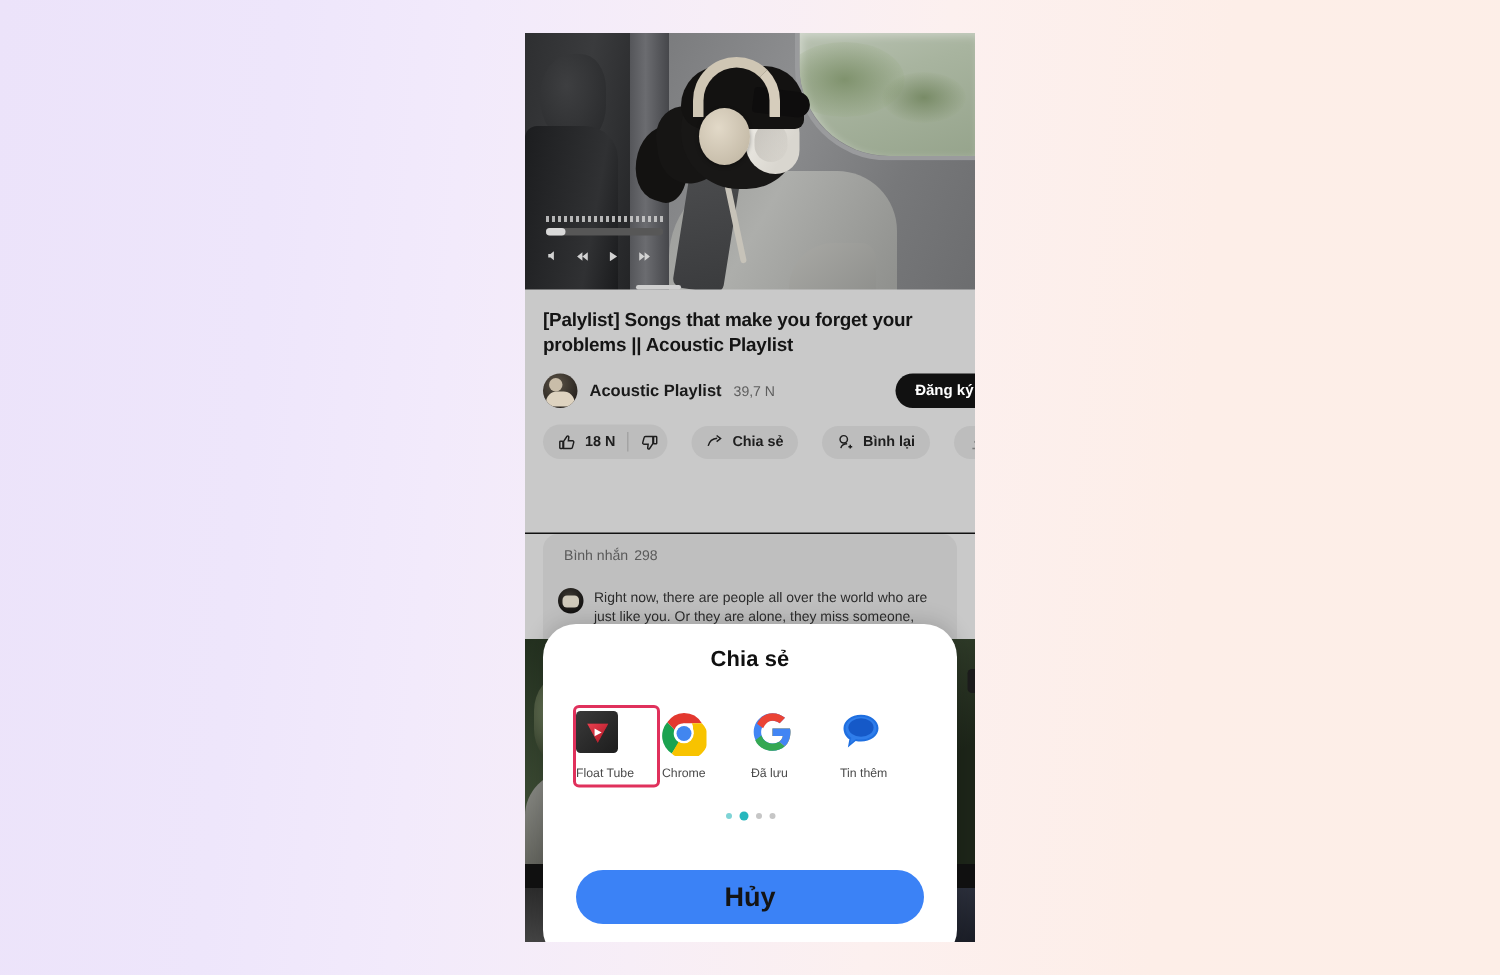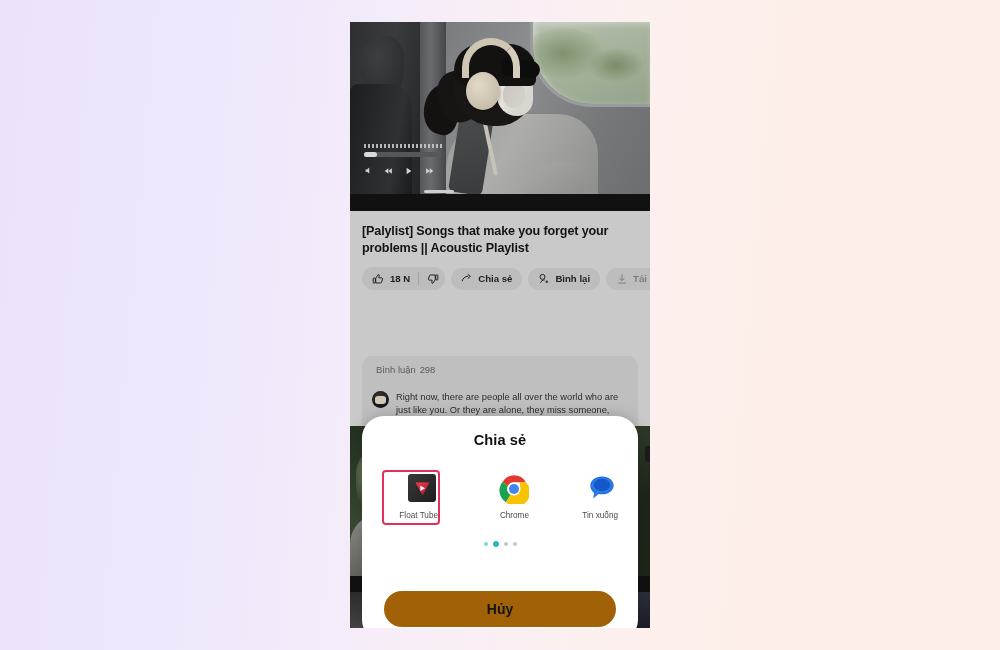--- a/index.html
+++ b/index.html
@@ -155,21 +155,21 @@
   .pl-dots { display:flex; gap:2px; margin-bottom:4px; }
   .pl-dots i { width:2px; height:4px; background:#cfcfcf; opacity:.85; display:block; }
   .pl-track { position:relative; height:5px; background:#575757; border-radius:3px; width:78px; }
   .pl-track span { position:absolute; left:0; top:0; height:5px; width:13px; background:#d9d9d9; border-radius:3px; }
   .pl-btnrow { display:flex; gap:11px; margin-top:9px; align-items:center; }
   .pl-btnrow svg { display:block; }
   .pl-track2 { position:absolute; left:60px; top:46px; width:30px; height:3px; background:#cfcfcf; border-radius:2px; }
 
   
   #info {
-    position: absolute; left: 0; top: 189px;
+    position: absolute; left: 0; top: 171px;
     width: 324px; height: 162px;
     background: #c9c9c9;
     padding: 12px 12px 0 12px;
   }
   #info-inner {
     background: #c9c9c9; border-radius: 12px;
   }
   #vid-title {
     font-size: 12.6px; font-weight: bold; color: #141414;
     line-height: 1.32; letter-spacing: -0.15px;
@@ -199,21 +199,21 @@
   #ch-name { font-size: 11px; font-weight: bold; color:#1a1a1a; }
   #ch-subs { font-size: 9.4px; color:#5e5e5e; }
   #subscribe {
     margin-left: auto; background:#111; color:#fff;
     font-size: 10px; font-weight: bold;
     padding: 6px 13px; border-radius: 16px;
     border:none; cursor:pointer; white-space:nowrap;
   }
 
   #action-row {
-    margin-top: 11px; display:flex; gap: 6px; align-items:center;
+    margin-top: 11px; display:flex; gap: 16px; align-items:center;
   }
   .chip {
     display:flex; align-items:center; gap:5px;
     background:#bdbdbd; border-radius: 15px;
     padding: 5px 10px; font-size: 9.6px; color:#1e1e1e;
     font-weight:bold; white-space:nowrap; cursor:pointer;
   }
   .chip.lk { gap:6px; padding-right: 6px; }
   .chip.dim { color:#7c7c7c; }
   .chip .div { width:1px; height:13px; background:#a4a4a4; margin:0 2px; }
@@ -276,21 +276,21 @@
   }
   #sheet-title {
     text-align:center; font-size: 14.6px; font-weight:bold; color:#101010;
     letter-spacing: .1px;
   }
   #apps {
     margin-top: 22px;
     display:flex; justify-content: space-between; padding: 0 6px;
   }
   .app {
-    width: 58px; display:flex; flex-direction:column; align-items:flex-end;
+    width: 58px; display:flex; flex-direction:column; align-items:flex-start;
     cursor:pointer; padding-top: 4px; padding-bottom: 5px;
     border-radius: 4px;
   }
   .app.selected {
     border: 2px solid #e0315c;
     padding-top: 2px; padding-bottom: 3px;
   }
   .app-ico { width: 30px; height: 30px; position:relative; }
   .app-lbl { margin-top: 7px; font-size: 8.2px; color:#4a4a4a; white-space:nowrap; }
 
@@ -303,25 +303,25 @@
 
   #dots {
     margin-top: 16px; display:flex; justify-content:center; align-items:center; gap:5px;
   }
   #dots i { display:block; border-radius:50%; }
   #dots i.s { width:4px; height:4px; background:#7fd4d6; }
   #dots i.a { width:6px; height:6px; background:#27b7bd; }
   #dots i.g { width:4px; height:4px; background:#c6c6c6; }
 
   #cancel {
-    position:absolute; left: 22px; bottom: 13px;
+    position:absolute; left: 22px; bottom: 24px;
     width: 232px; height: 36px;
-    background:#a16207; border:none; border-radius: 19px;
+    background:#3b82f6; border:none; border-radius: 19px;
     font-family:"Liberation Sans", sans-serif;
-    font-size: 14px; font-weight:bold; color:#141414; cursor:pointer;
+    font-size: 18px; font-weight:bold; color:#141414; cursor:pointer;
   }
 </style>
 </head>
 <body>
 
 <div id="backdrop">
 
   <div id="phone">
 
     <div id="player">
@@ -396,20 +396,26 @@
         </div>
         <div class="pl-track2"></div>
       </div>
     </div>
 
     <div id="info">
       <div id="info-inner">
         <div id="vid-title">[Palylist] Songs that make you forget your problems || Acoustic Playlist</div>
 
 
+        <div id="channel-row">
+          <div id="avatar"></div>
+          <span id="ch-name">Acoustic Playlist</span>
+          <span id="ch-subs">39,7 N</span>
+          <button id="subscribe">Đăng ký</button>
+        </div>
 
         <div id="action-row">
           <div class="chip lk">
             <span>
               <svg width="12" height="12" viewBox="0 0 16 16" fill="none" stroke="#1e1e1e" stroke-width="1.3">
                 <path d="M5 7l3-4.5c.7-.7 1.8-.2 1.6.8L9.2 6.5H13c.7 0 1.2.7 1 1.4l-1.2 4.4c-.1.6-.7 1-1.3 1H5z"></path>
                 <rect x="1.6" y="6.8" width="2.8" height="6.5" rx=".6"></rect>
               </svg>
             </span>
             <span>18 N</span>
@@ -449,21 +455,21 @@
             </span>
             <span>Tải xuống</span>
           </div>
         </div>
       </div>
     </div>
 
     <div id="comments">
       <div id="comments-box">
         <div id="cm-head">
-          <span>Bình luận</span><span>298</span>
+          <span>Bình nhắn</span><span>298</span>
         </div>
         <div id="cm-row">
           <div id="cm-ava"></div>
           <div id="cm-text">Right now, there are people all over the world who are just like you. Or they are alone, they miss someone, they are ...</div>
         </div>
       </div>
     </div>
 
     <div id="bg-list">
       <div class="bg-thumb" id="bg-thumb-a"></div>
@@ -514,30 +520,42 @@
               <path d="M24 2a22 22 0 0 1 19.05 11H24a11 11 0 0 0-10.2 6.9L6.1 12.1A22 22 0 0 1 24 2z" fill="#e3382f"></path>
               <path d="M6.1 12.1l7.7 7.8a11 11 0 0 0 4.9 13.6L11 45.2A22 22 0 0 1 6.1 12.1z" fill="#1aa350"></path>
               <path d="M43.05 13A22 22 0 0 1 11 45.2l7.7-13.3A11 11 0 0 0 33.6 19a11 11 0 0 0-1.2-6z" fill="#f8c300"></path>
               <circle cx="24" cy="24" r="10.4" fill="#fff"></circle>
               <circle cx="24" cy="24" r="8" fill="#4186f0"></circle>
             </svg>
           </div>
           <div class="app-lbl">Chrome</div>
         </div>
 
+        <div class="app">
+          <div class="app-ico">
+            <svg width="28" height="28" viewBox="0 0 48 48">
+              <path d="M44.5 20H24v8.5h11.8C34.7 33.9 30 37 24 37c-7.2 0-13-5.8-13-13s5.8-13 13-13c3.1 0 6 1.1 8.2 2.9l6.1-6.1C34.5 4.5 29.5 2.5 24 2.5 12.2 2.5 2.5 12.2 2.5 24S12.2 45.5 24 45.5c11.1 0 20.5-8 20.5-21.5 0-1.4-.2-2.8-.5-4z" fill="#4285f4"></path>
+              <path d="M6.3 14.7l7 5.1C15.2 15.1 19.2 11 24 11c3.1 0 6 1.1 8.2 2.9l6.1-6.1C34.5 4.5 29.5 2.5 24 2.5 16.3 2.5 9.7 6.9 6.3 14.7z" fill="#ea4335"></path>
+              <path d="M24 45.5c5.5 0 10.5-1.9 14.2-5.1l-6.6-5.4C29.6 36.4 27 37 24 37c-5.9 0-10.9-3.8-12.7-9.1l-7 5.4C7.6 41.1 15.2 45.5 24 45.5z" fill="#34a853"></path>
+              <path d="M44.5 20H24v8.5h11.8c-.5 2.6-2 4.8-4.2 6.5l6.6 5.4C42.1 36.9 44.5 31.1 44.5 24c0-1.4-.2-2.8-.5-4z" fill="#fbbc05"></path>
+              <path d="M44.5 20H24v8.5h11.8c-.5 2.6-2 4.8-4.2 6.5l6.6 5.4C42.1 36.9 44.5 31.1 44.5 24c0-1.4-.2-2.8-.5-4z" fill="#4285f4"></path>
+            </svg>
+          </div>
+          <div class="app-lbl">Đã lưu</div>
+        </div>
 
         <div class="app">
           <div class="app-ico">
             <svg width="28" height="26" viewBox="0 0 48 44">
               <path d="M24 4c11 0 20 6.8 20 15.3S35 34.6 24 34.6c-2.1 0-4.2-.25-6.1-.72L9 41.5l1.7-9.4C6.6 29.2 4 24.6 4 19.3 4 10.8 13 4 24 4z" fill="#1f6fe0"></path>
               <path d="M24 6.4c9.7 0 17.6 5.9 17.6 13 0 7.1-7.9 12.9-17.6 12.9-2 0-3.9-.25-5.7-.7l-6.6 5.3 1.2-6.6C9.1 27.7 6.4 23.8 6.4 19.4c0-7.1 7.9-13 17.6-13z" fill="#2f7dea"></path>
               <ellipse cx="24" cy="18.6" rx="14.4" ry="10.6" fill="#1559c8"></ellipse>
             </svg>
           </div>
-          <div class="app-lbl">Tin xuống</div>
+          <div class="app-lbl">Tin thêm</div>
         </div>
       </div>
 
       <div id="dots">
         <i class="s"></i>
         <i class="a"></i>
         <i class="g"></i>
         <i class="g"></i>
       </div>
 

